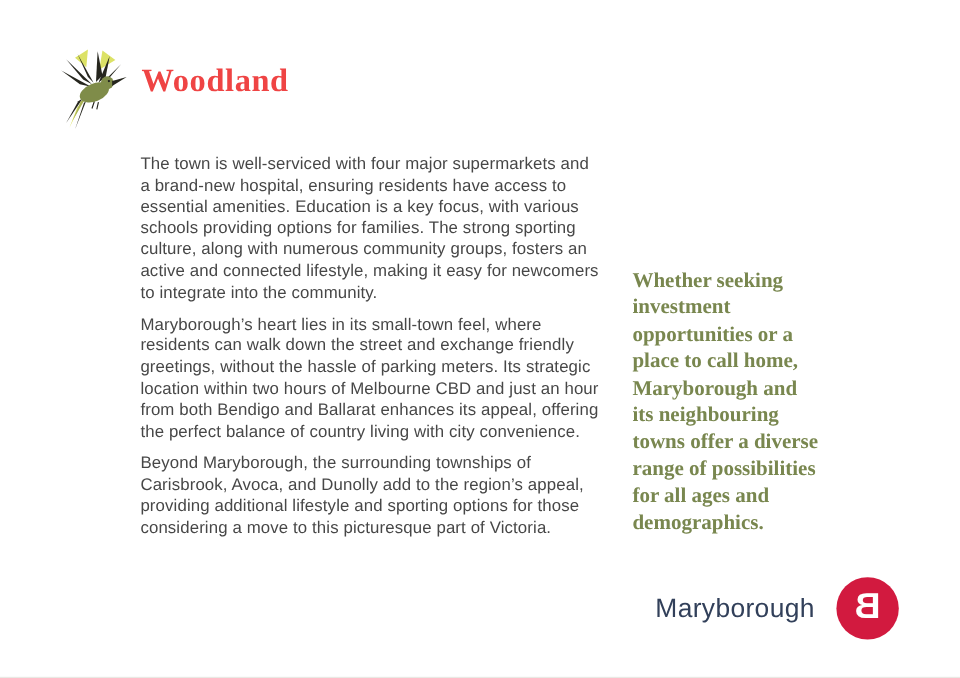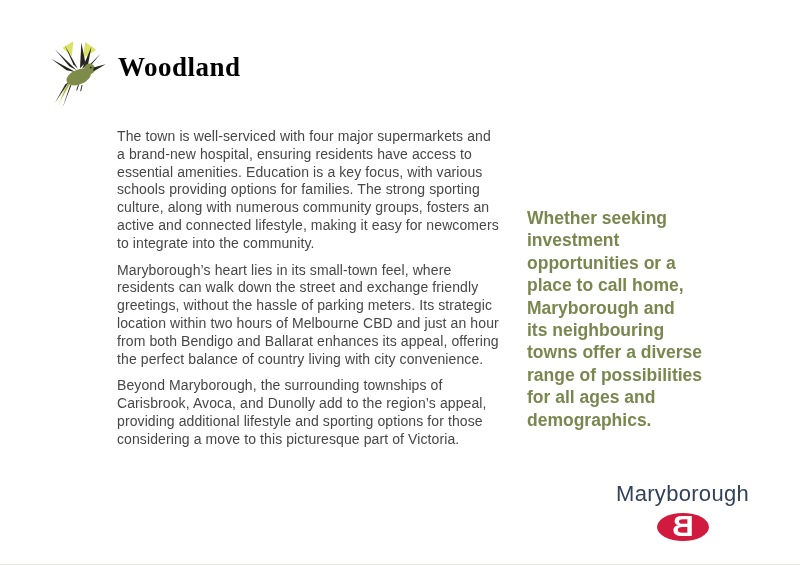--- a/index.html
+++ b/index.html
@@ -32,21 +32,21 @@
   .logo-text {
     margin-left: 4px;
     margin-top: 13px;
   }
   .logo-name {
     font-family: "Liberation Serif", serif;
     font-weight: 700;
     font-size: 27px;
     line-height: 29px;
     letter-spacing: 0.5px;
-    color: #000000;
+    color: #ef4444;
   }
   .logo-estate {
     font-family: "Liberation Sans", sans-serif;
     font-weight: 700;
     font-size: 24px;
     line-height: 25px;
     letter-spacing: 2px;
     color: #79874f;
   }
 
@@ -62,39 +62,39 @@
     font-size: 14px;
     line-height: 17.8px;
     letter-spacing: 0.1px;
     color: #474747;
   }
 
   
   .pull-quote {
     position: absolute;
     left: 527px;
-    top: 207px;
+    top: 222px;
     width: 205px;
     font-weight: 700;
     font-size: 17.5px;
     line-height: 22.4px;
     color: #79874f;
     white-space: pre-line;
+    font-family: Liberation Serif, serif;
   }
 
   
   .brand {
     position: absolute;
     top: 481px;
     right: 51px;
     height: 52px;
     display: flex;
     align-items: center;
-    gap: 6px;
-    flex-direction: column;
+    gap: 18px;
   }
   .brand-name {
     font-size: 22px;
     letter-spacing: 0.3px;
     color: #32405a;
   }
   .brand-badge {
     width: 52px;
     height: 52px;
     border-radius: 50%;

